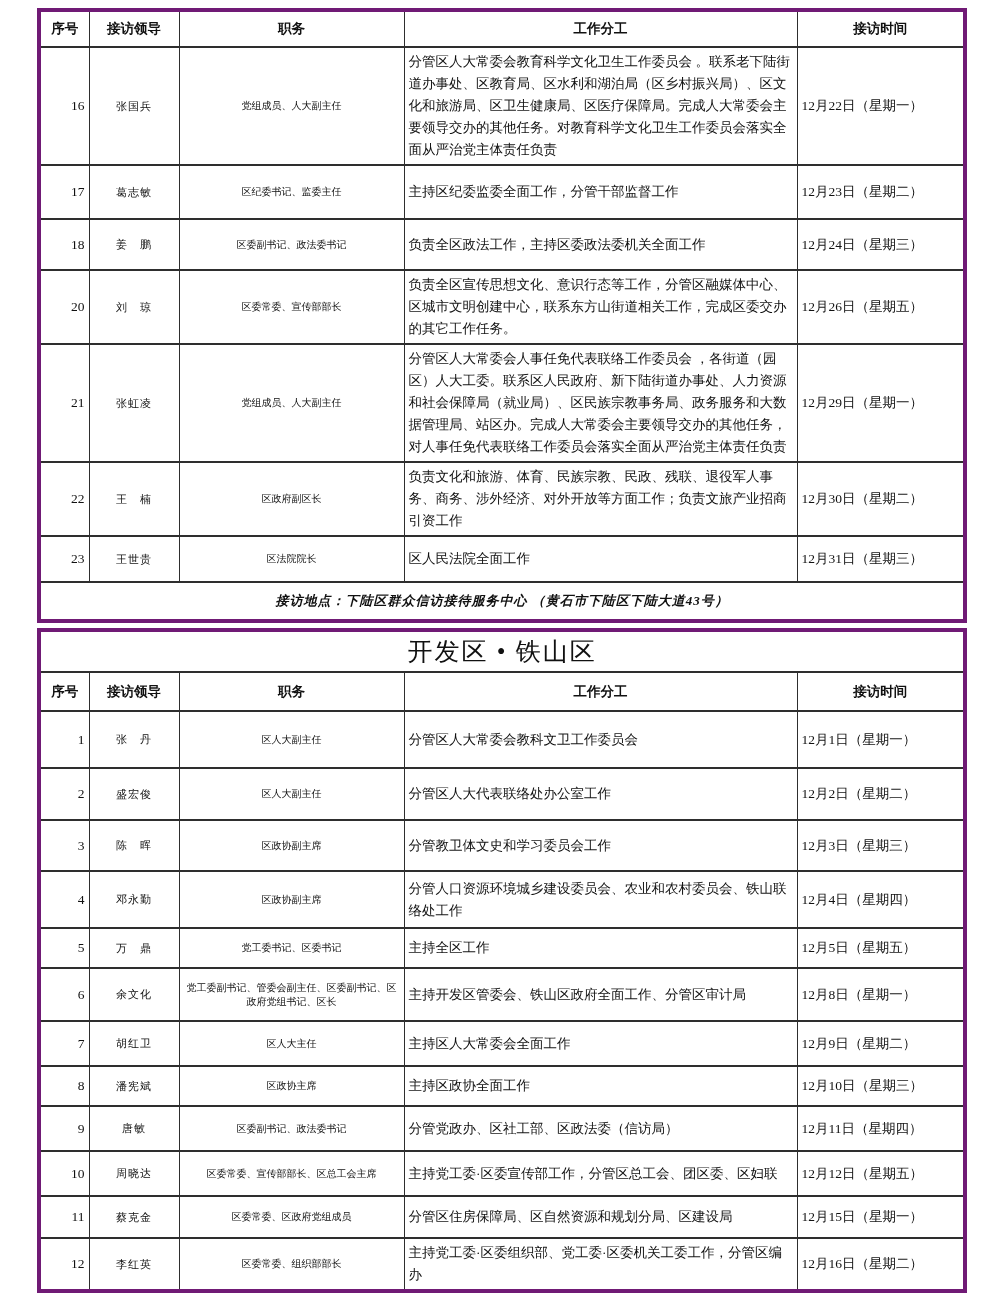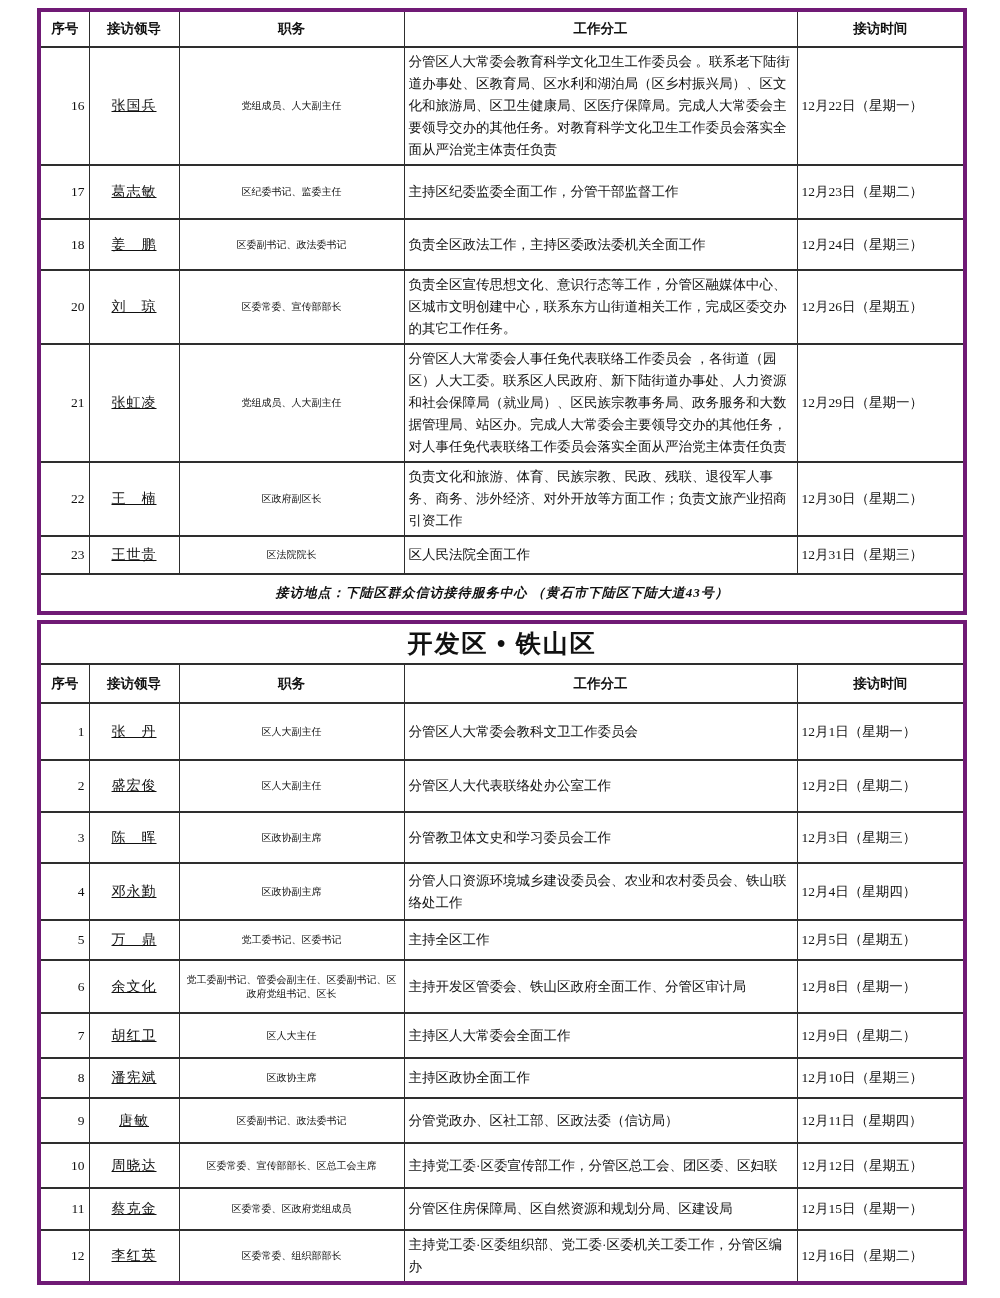--- a/index.html
+++ b/index.html
@@ -44,23 +44,22 @@
   }
   td.no {
     text-align: right;
     vertical-align: middle;
     font-size: 13.5px;
     font-family: "Liberation Serif", serif;
   }
   td.name {
     text-align: center;
     vertical-align: middle;
-    font-size: 14px;
+    font-size: 11px;
     letter-spacing: 1px;
-    text-decoration: underline;
   }
   td.pos {
     text-align: center;
     vertical-align: middle;
     font-size: 10px;
     line-height: 1.35;
     padding: 3px 8px;
     margin-left: 16px;
   }
   td.duty {
@@ -81,21 +80,21 @@
     font-size: 13px;
     font-weight: bold;
     font-style: italic;
     letter-spacing: 1px;
   }
   td.section-title {
     text-align: center;
     vertical-align: middle;
     font-size: 25px;
     letter-spacing: 2px;
-    font-weight: bold;
+    font-weight: normal;
     padding: 1px 0 3px 0;
   }
 </style>
 </head>
 <body>
 
 <div class="page">
 
   <table class="sched">
     <colgroup>
@@ -150,21 +149,21 @@
         <td class="duty">分管区人大常委会人事任免代表联络工作委员会 ，各街道（园区）人大工委。联系区人民政府、新下陆街道办事处、人力资源和社会保障局（就业局）、区民族宗教事务局、政务服务和大数据管理局、站区办。完成人大常委会主要领导交办的其他任务，对人事任免代表联络工作委员会落实全面从严治党主体责任负责</td>
         <td class="time">12月29日（星期一）</td>
       </tr>
       <tr style="height:74px">
         <td class="no">22</td>
         <td class="name">王　楠</td>
         <td class="pos">区政府副区长</td>
         <td class="duty">负责文化和旅游、体育、民族宗教、民政、残联、退役军人事务、商务、涉外经济、对外开放等方面工作；负责文旅产业招商引资工作</td>
         <td class="time">12月30日（星期二）</td>
       </tr>
-      <tr style="height:38px">
+      <tr style="height:46px">
         <td class="no">23</td>
         <td class="name">王世贵</td>
         <td class="pos">区法院院长</td>
         <td class="duty">区人民法院全面工作</td>
         <td class="time">12月31日（星期三）</td>
       </tr>
       <tr style="height:39px">
         <td class="footnote" colspan="5">接访地点：下陆区群众信访接待服务中心 （黄石市下陆区下陆大道43号）</td>
       </tr>
     </tbody>

